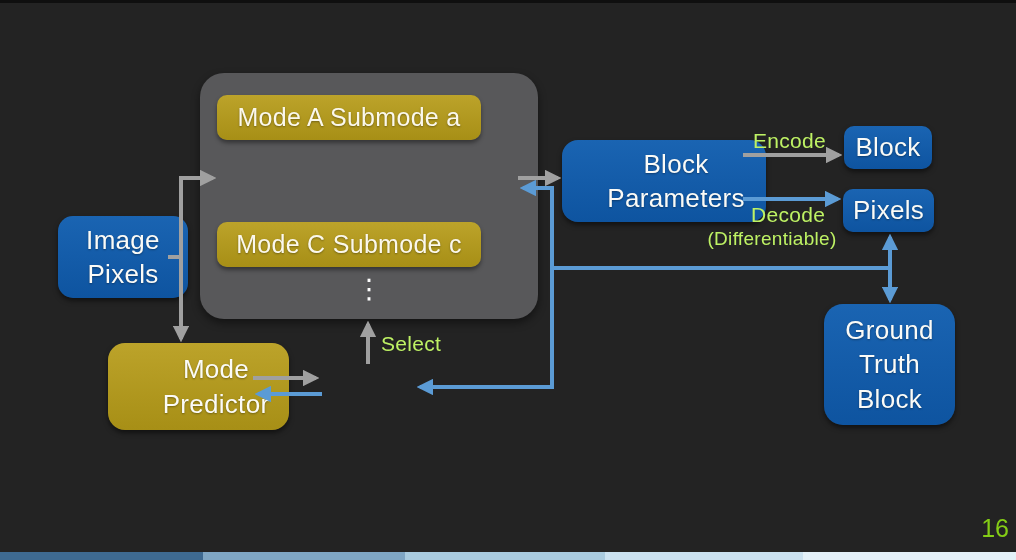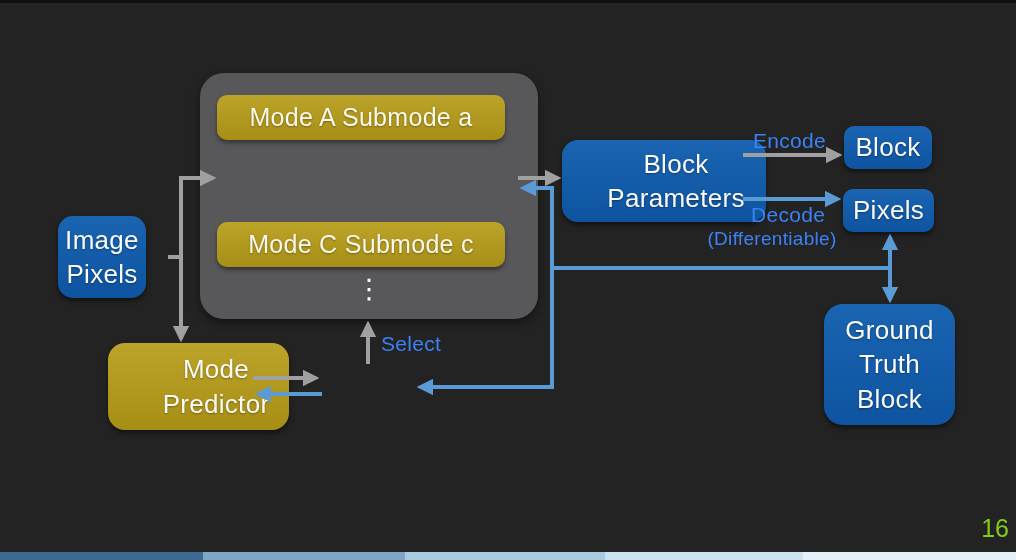--- a/index.html
+++ b/index.html
@@ -18,44 +18,44 @@
     box-shadow:0 3px 5px rgba(0,0,0,.5);
   }
   .blue { background:linear-gradient(180deg,#1a64b2,#0e54a0); }
   .gold { background:linear-gradient(180deg,#bca32a,#a78f16);padding-left:35px; }
 
   #mode-container {
     position:absolute; left:200px; top:73px; width:338px; height:246px;
     background:#58585a; border-radius:24px; box-shadow:0 4px 8px rgba(0,0,0,.45);
   }
   .mode-box {
-    position:absolute; left:17px; width:288px; height:45px; border-radius:10px;
+    position:absolute; left:17px; width:264px; height:45px; border-radius:10px;
     display:flex; align-items:center; justify-content:center;
     font-size:25px; color:#fbf8ec; letter-spacing:.3px;
     text-shadow:0 1px 2px rgba(0,0,0,.35);
     background:linear-gradient(180deg,#bca32a,#a78f16);
     box-shadow:0 3px 4px rgba(0,0,0,.4);
   }
   #mode-a { top:22px; }
   #mode-b { top:85px; }
   #mode-c { top:149px; }
   .ellipsis {
     position:absolute; left:0; right:0; top:203px; text-align:center;
     font-size:27px; line-height:1; color:#fdfdfd; letter-spacing:0;
   }
 
-  #image-pixels     { left:58px;  top:216px; width:88px; height:82px;  font-size:26px; border-radius:15px; }
+  #image-pixels     { left:58px;  top:216px; width:130px; height:82px;  font-size:26px; border-radius:15px; }
   #mode-predictor   { left:108px; top:343px; width:146px; height:87px;  font-size:26px; border-radius:17px; }
   #errors           { left:322px; top:364px; width:93px;  height:43px;  font-size:26px; border-radius:10px; }
   #block-parameters { left:562px; top:140px; width:180px; height:82px;  font-size:26px; border-radius:16px;padding-left:24px; }
   #block            { left:844px; top:126px; width:88px;  height:43px;  font-size:26px; border-radius:10px; }
   #pixels           { left:843px; top:189px; width:91px;  height:43px;  font-size:26px; border-radius:10px; }
   #ground-truth     { left:824px; top:304px; width:131px; height:121px; font-size:26px; border-radius:19px; }
 
-  .edge-label { position:absolute; color:#3b82f6; font-size:21px; letter-spacing:.3px; }
+  .edge-label { position:absolute; color:#bef264; font-size:21px; letter-spacing:.3px; }
   #lbl-encode { left:753px; top:129px; }
   #lbl-decode { left:751px; top:203px;text-align:right; }
   #lbl-diff   { left:672px; top:228px; width:200px; text-align:center; font-size:19px; }
   #lbl-select { left:381px; top:332px; }
 
   #page-num { position:absolute; right:7px; top:514px; font-size:25px; color:#84cc16; }
 
   .arrows { position:absolute; left:0; top:0; width:1016px; height:560px; pointer-events:none; }
 
   .progress-bar { position:absolute; left:0; bottom:0; width:1016px; height:8px; display:flex; }

